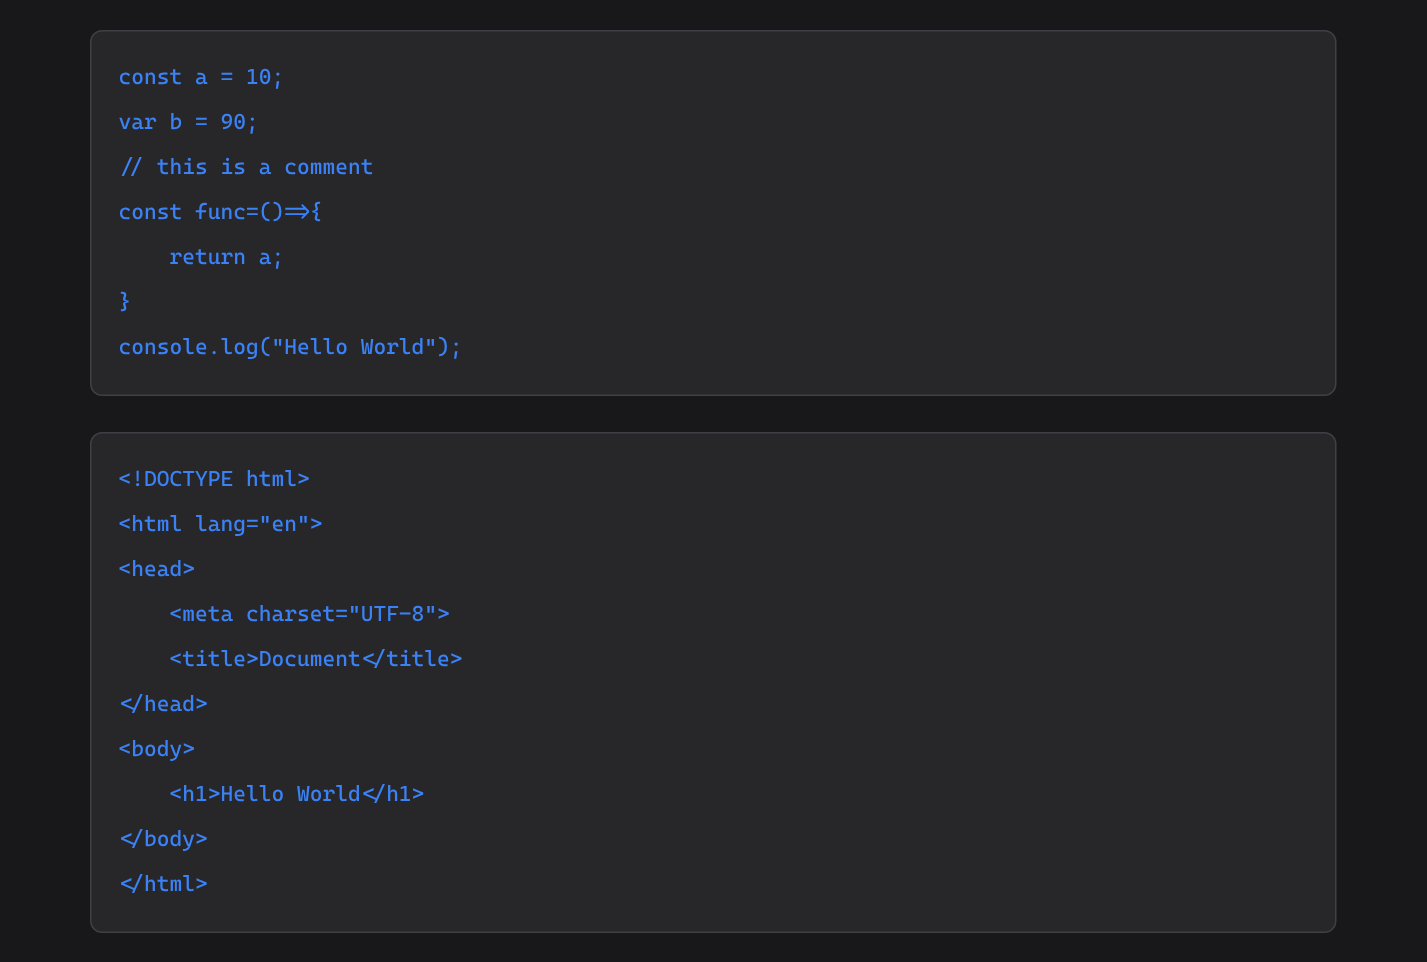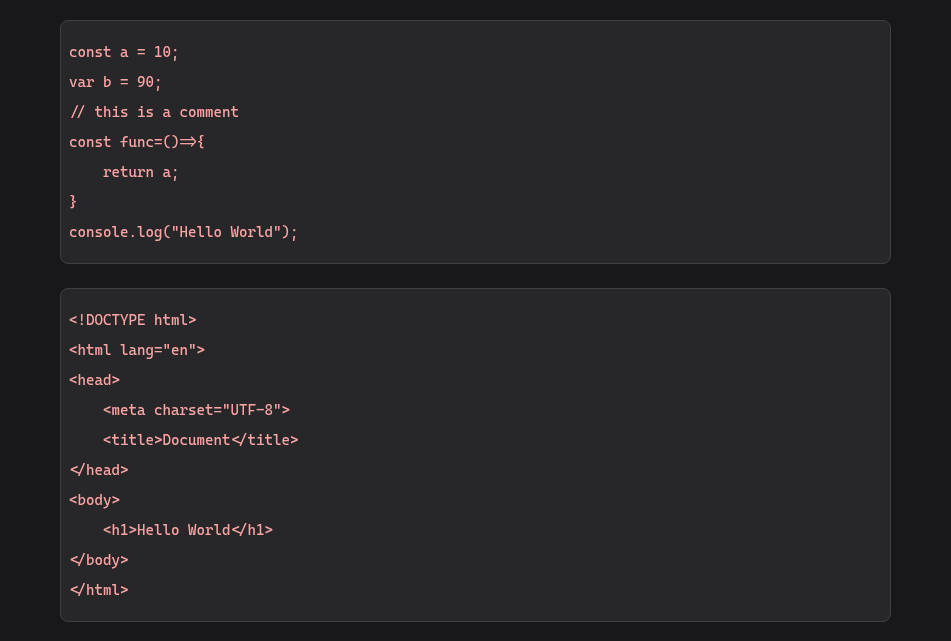--- a/index.html
+++ b/index.html
@@ -15,23 +15,23 @@
       font-family: ui-monospace, "Cascadia Code", "Source Code Pro", Menlo, Consolas, "DejaVu Sans Mono", monospace;
       overflow: hidden;
     }
     .container {
       padding: 20px 60px 20px 60px;
     }
     .code-block {
       background-color: #27272a;
       border: 1px solid #3f3f46;
       border-radius: 8px;
-      padding: 16px 8px;
+      padding: 16px 18px;
       margin-bottom: 24px;
-      color: #fca5a5;
+      color: #3b82f6;
       font-size: 14.5px;
       line-height: 30px;
       white-space: pre;
       font-family: ui-monospace, "Cascadia Code", "Source Code Pro", Menlo, Consolas, "DejaVu Sans Mono", monospace;
       overflow: auto;
     }
   </style>
 </head>
 <body>
 

